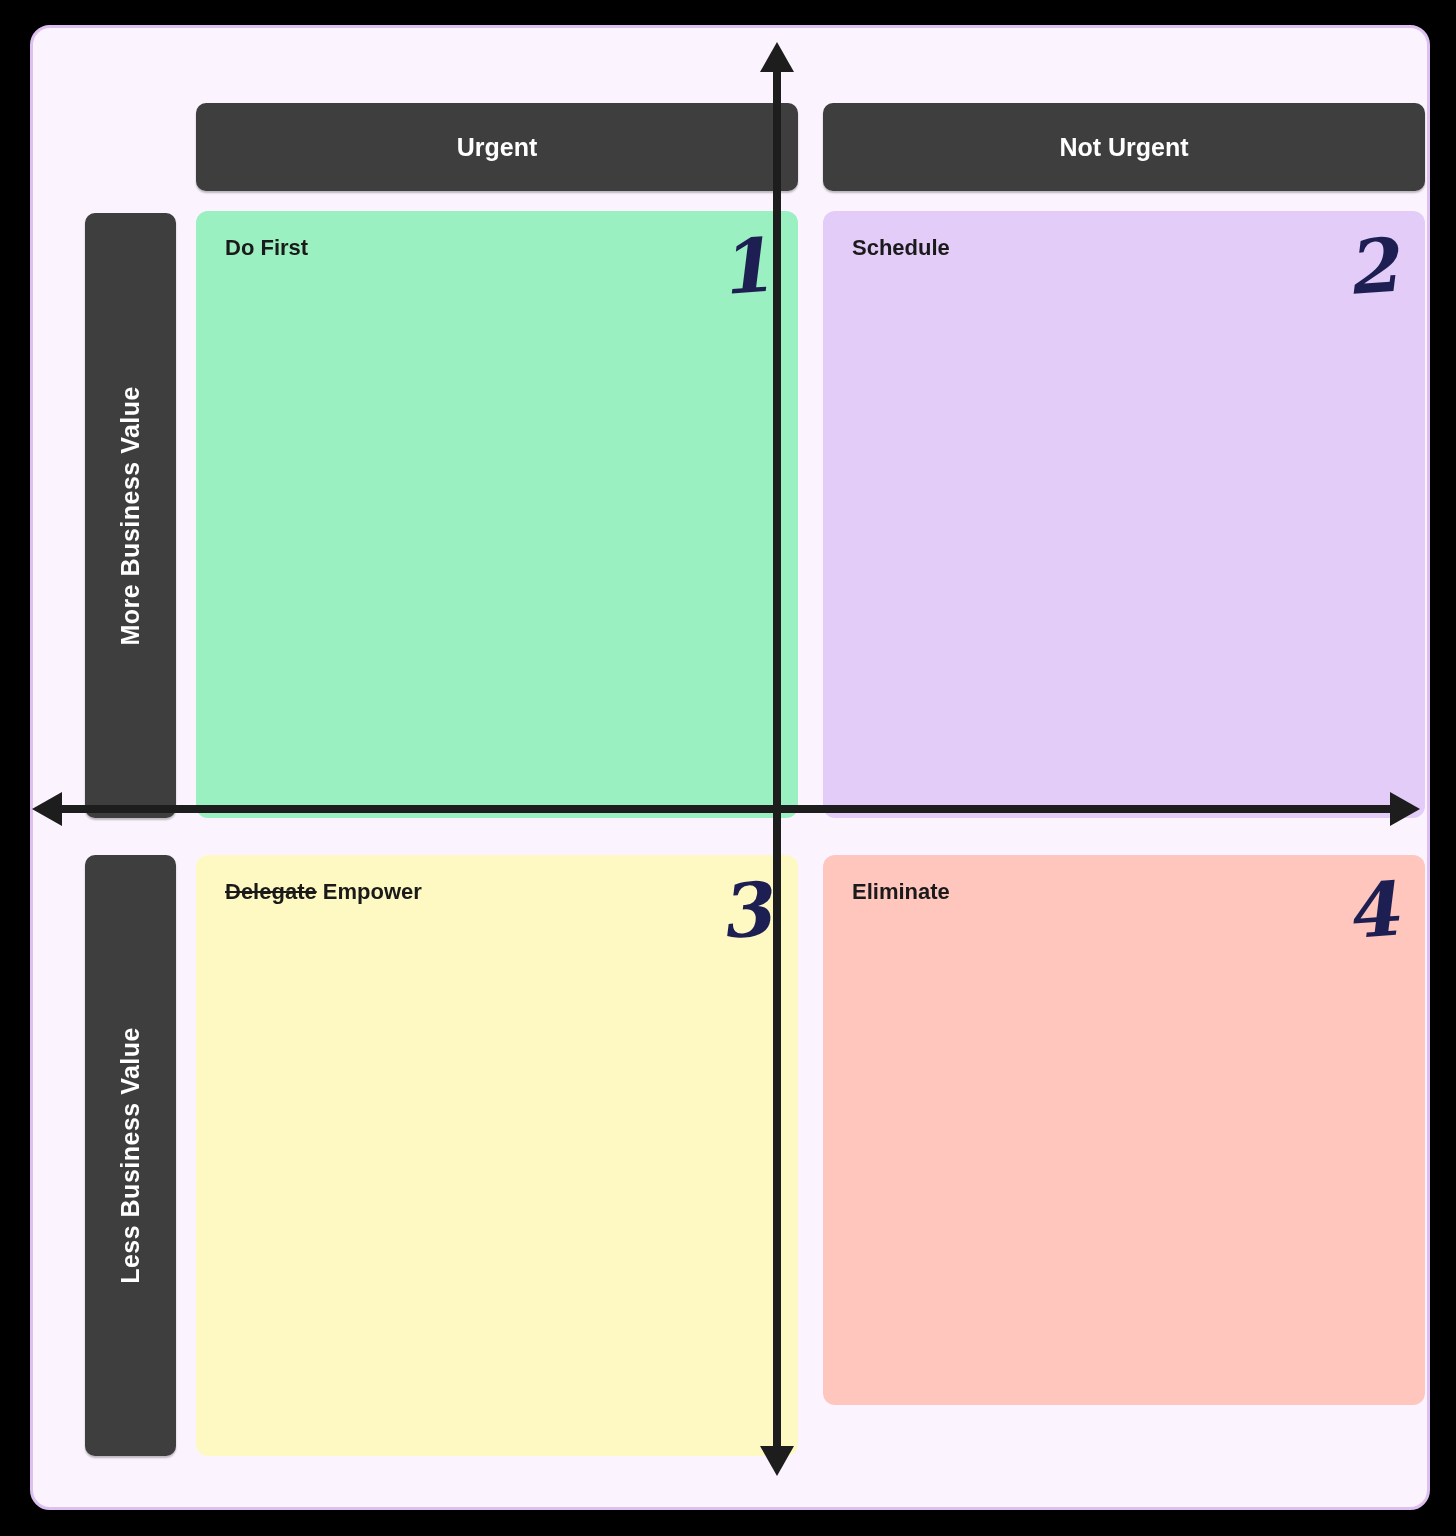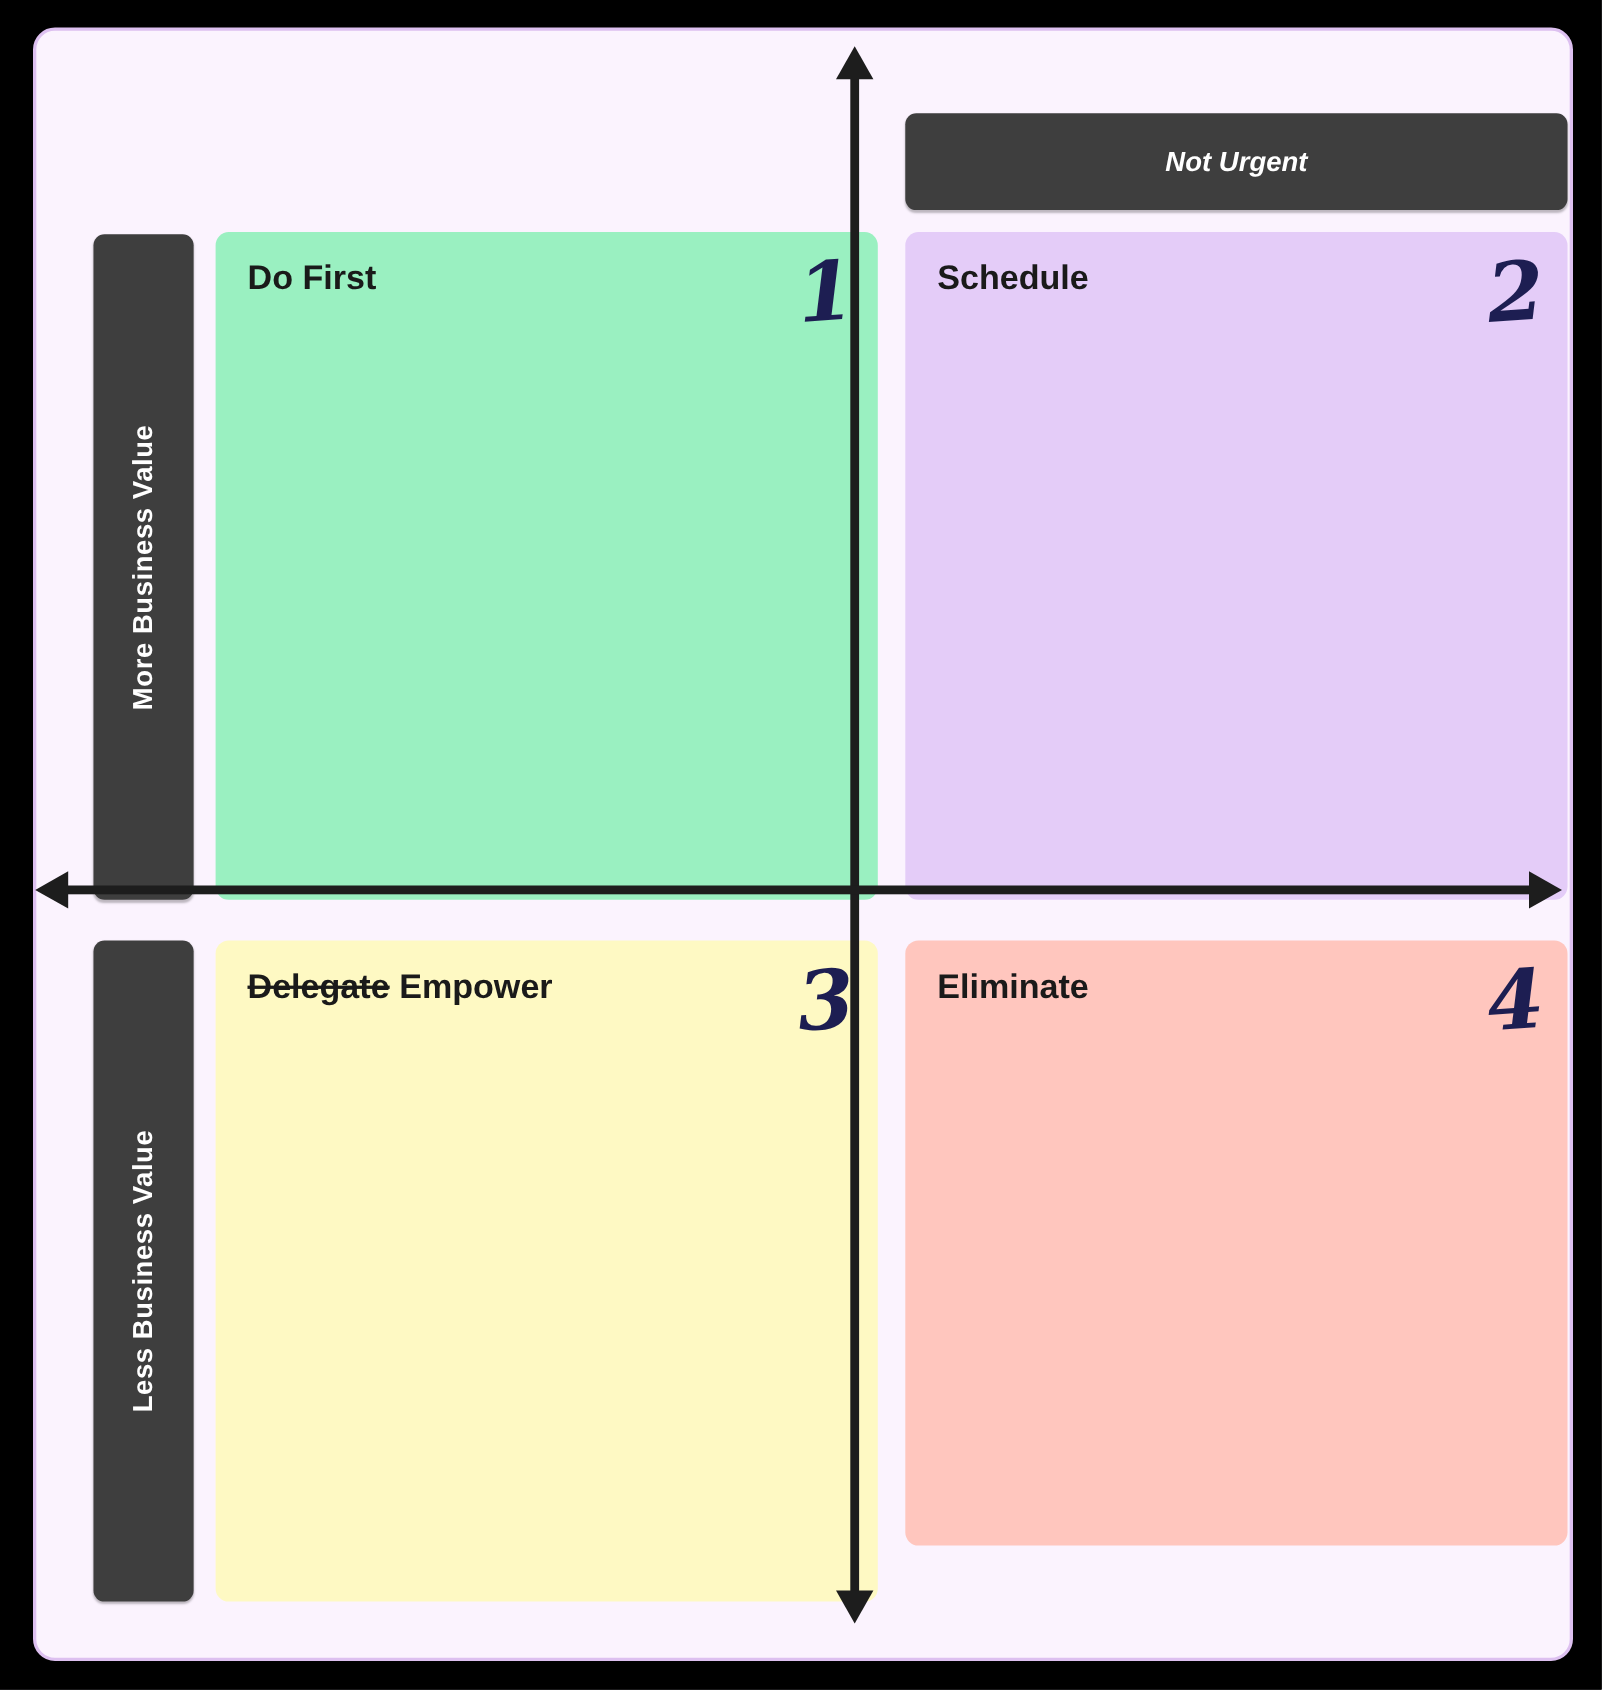--- a/index.html
+++ b/index.html
@@ -56,21 +56,21 @@
     box-sizing: border-box;
   }
   .q1 { left: 163px; top: 183px; width: 602px; height: 607px; }
   .q2 { left: 790px; top: 183px; width: 602px; height: 607px; text-align: right; }
   .q3 { left: 163px; top: 827px; width: 602px; height: 601px; }
   .q4 { left: 790px; top: 827px; width: 602px; height: 550px; }
   .quadrant-title {
     position: absolute;
     left: 29px;
     top: 24px;
-    font-size: 31px;
+    font-size: 22px;
     font-weight: bold;
     color: #1a1a1a;
   }
   .struck { text-decoration: line-through; }
   .quadrant-number {
     position: absolute;
     right: 22px;
     top: 18px;
     font-family: "DejaVu Serif", serif;
     font-style: italic;
@@ -122,21 +122,24 @@
     border-left: 30px solid #1d1d1d;
   }
 </style>
 </head>
 <body>
 
 <div class="stage">
 
   <div class="card">
 
-    <div class="bar col-header-noturgent" style="background: rgb(62, 62, 62); font-style: italic;">
+    <div class="bar col-header-urgent" style="background: rgb(62, 62, 62);">
+      <span>Urgent</span>
+    </div>
+    <div class="bar col-header-noturgent" style="background: rgb(62, 62, 62);">
       <span>Not Urgent</span>
     </div>
 
     <div class="bar row-label-more" style="background: rgb(62, 62, 62);">
       <span class="vertical-text">More Business Value</span>
     </div>
     <div class="bar row-label-less" style="background: rgb(62, 62, 62);">
       <span class="vertical-text">Less Business Value</span>
     </div>
 

